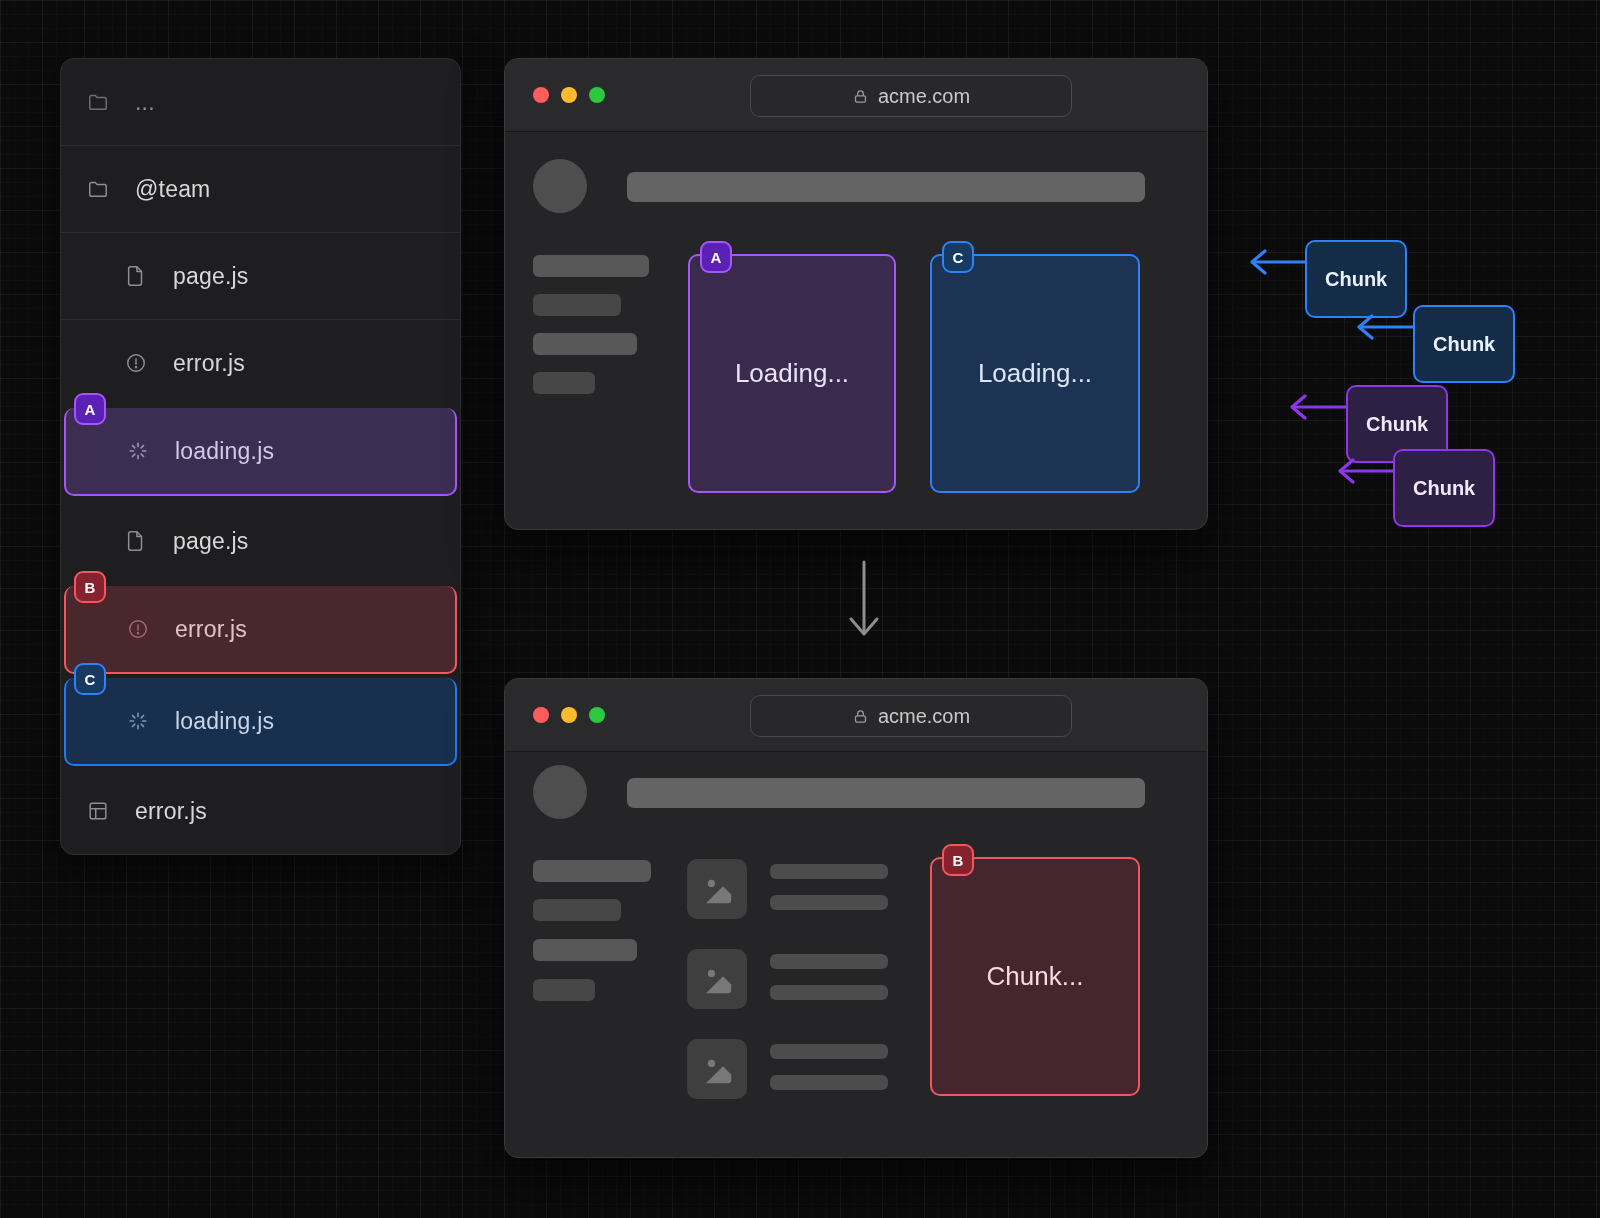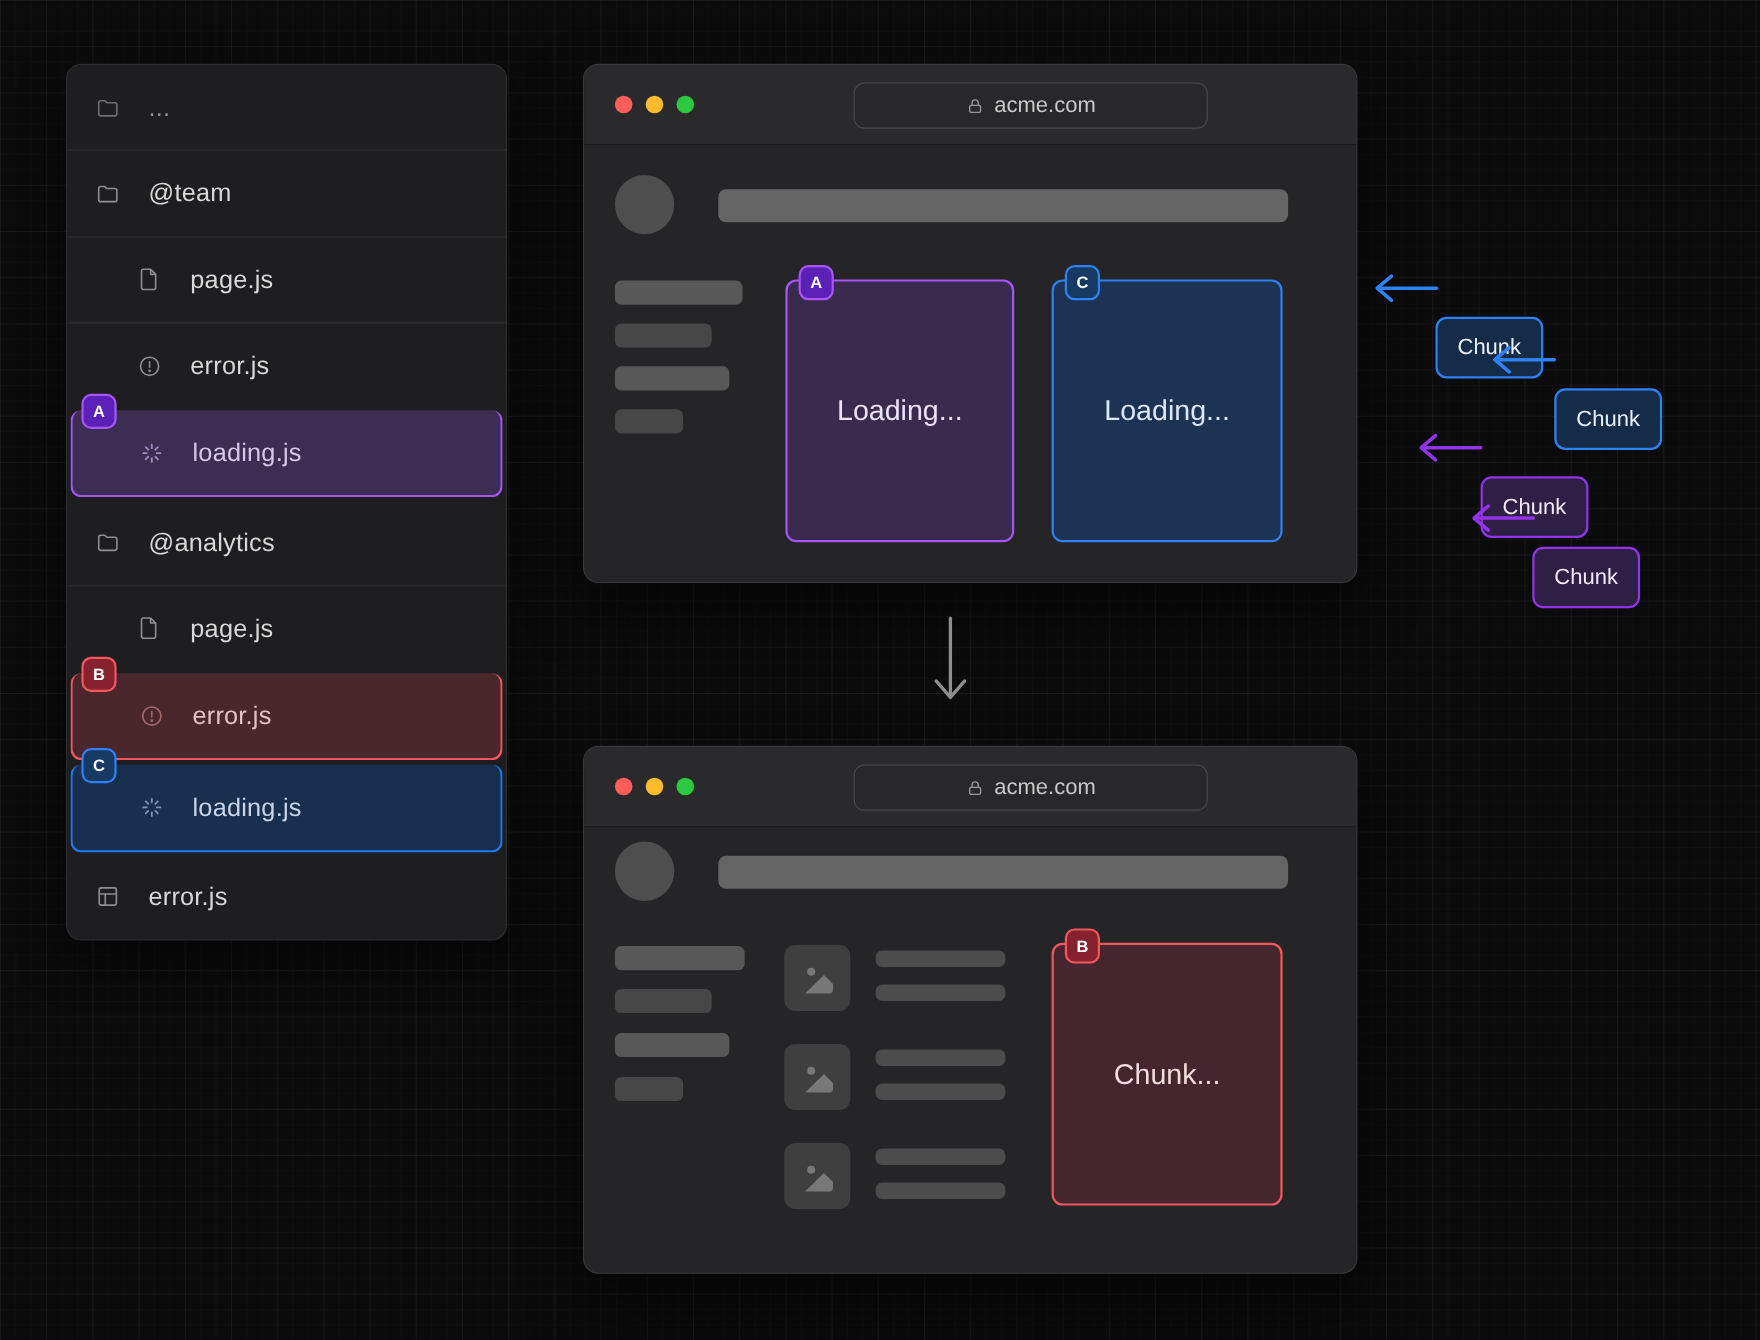--- a/index.html
+++ b/index.html
@@ -43,21 +43,21 @@
     position:absolute;width:28px;height:28px;border-radius:9px;z-index:3;
     display:flex;align-items:center;justify-content:center;
     color:#fff;font-size:15px;font-weight:700;
   }
   .badge-purple{background:#5b21b6;border:2px solid #a855f7;}
   .badge-red{background:#86222e;border:2px solid #f4565e;}
   .badge-blue{background:#173a63;border:2px solid #2f81f7;}
   .trow .badge{left:8px;top:-15px;}
   
   .window{
-    position:absolute;left:530px;width:702px;background:#252527;
+    position:absolute;left:504px;width:702px;background:#252527;
     border:1px solid #3a3a3d;border-radius:14px;overflow:visible;
     box-shadow:0 24px 50px rgba(0,0,0,.6);
   }
   .win1{top:58px;height:470px;}
   .win2{top:678px;height:478px;}
   .winhead{
     position:relative;height:72px;background:#2a2a2c;
     border-radius:13px 13px 0 0;border-bottom:1px solid #19191a;
   }
   .lights{position:absolute;left:28px;top:28px;display:flex;gap:12px;}
@@ -87,21 +87,21 @@
   .card-red{background:#45262e;border:2px solid #f4565e;color:#f5dcdd;}
   .card .badge{left:10px;top:-15px;}
   
   .thumb{position:absolute;left:182px;width:60px;height:60px;border-radius:10px;background:#3f3f40;
          display:flex;align-items:center;justify-content:center;color:#787878;}
   .thumb svg{width:38px;height:38px;}
   .tb{position:absolute;left:265px;width:118px;height:15px;border-radius:6px;background:#4c4c4c;}
   
   .chunk{
     position:absolute;height:44px;border-radius:10px;display:flex;align-items:center;
-    justify-content:center;font-size:20px;font-weight:400;padding:4px 18px;margin-top:48px;
+    justify-content:center;font-size:20px;font-weight:700;padding:15px 18px;
   }
   .chunk-blue{background:#152c49;border:2.5px solid #2f81f7;color:#eaf1fd;}
   .chunk-purple{background:#2e1f44;border:2.5px solid #9333ea;color:#f1e9fc;}
   .arrow{position:absolute;}
   .down-arrow{position:absolute;left:848px;top:558px;color:#8e8e8e;}
 </style>
 </head>
 <body>
 
 <div class="stage">
@@ -147,26 +147,20 @@
           <line x1="3.5" y1="12" x2="7" y2="12"></line>
           <line x1="17" y1="12" x2="20.5" y2="12"></line>
           <line x1="6" y1="6" x2="8.5" y2="8.5"></line>
           <line x1="15.5" y1="15.5" x2="18" y2="18"></line>
           <line x1="6" y1="18" x2="8.5" y2="15.5"></line>
           <line x1="15.5" y1="8.5" x2="18" y2="6"></line>
         </svg>
       <span class="lbl">loading.js</span>
     </div>
 
-    <div class="trow">
-      <svg class="ticon" viewBox="0 0 24 24" fill="none" stroke="currentColor" stroke-width="1.6" stroke-linejoin="round">
-          <path d="M3 7a2 2 0 0 1 2-2h4l2 2h8a2 2 0 0 1 2 2v9a2 2 0 0 1-2 2H5a2 2 0 0 1-2-2z"></path>
-        </svg>
-      <span class="lbl">@analytics</span>
-    </div>
 
     <div class="trow indent">
       <svg class="ticon" viewBox="0 0 24 24" fill="none" stroke="currentColor" stroke-width="1.6" stroke-linejoin="round">
           <path d="M6 2h7l5 5v13a2 2 0 0 1-2 2H6a2 2 0 0 1-2-2V4a2 2 0 0 1 2-2z"></path>
           <path d="M13 2v5h5"></path>
         </svg>
       <span class="lbl">page.js</span>
     </div>
 
     <div class="trow indent hl hl-red">

